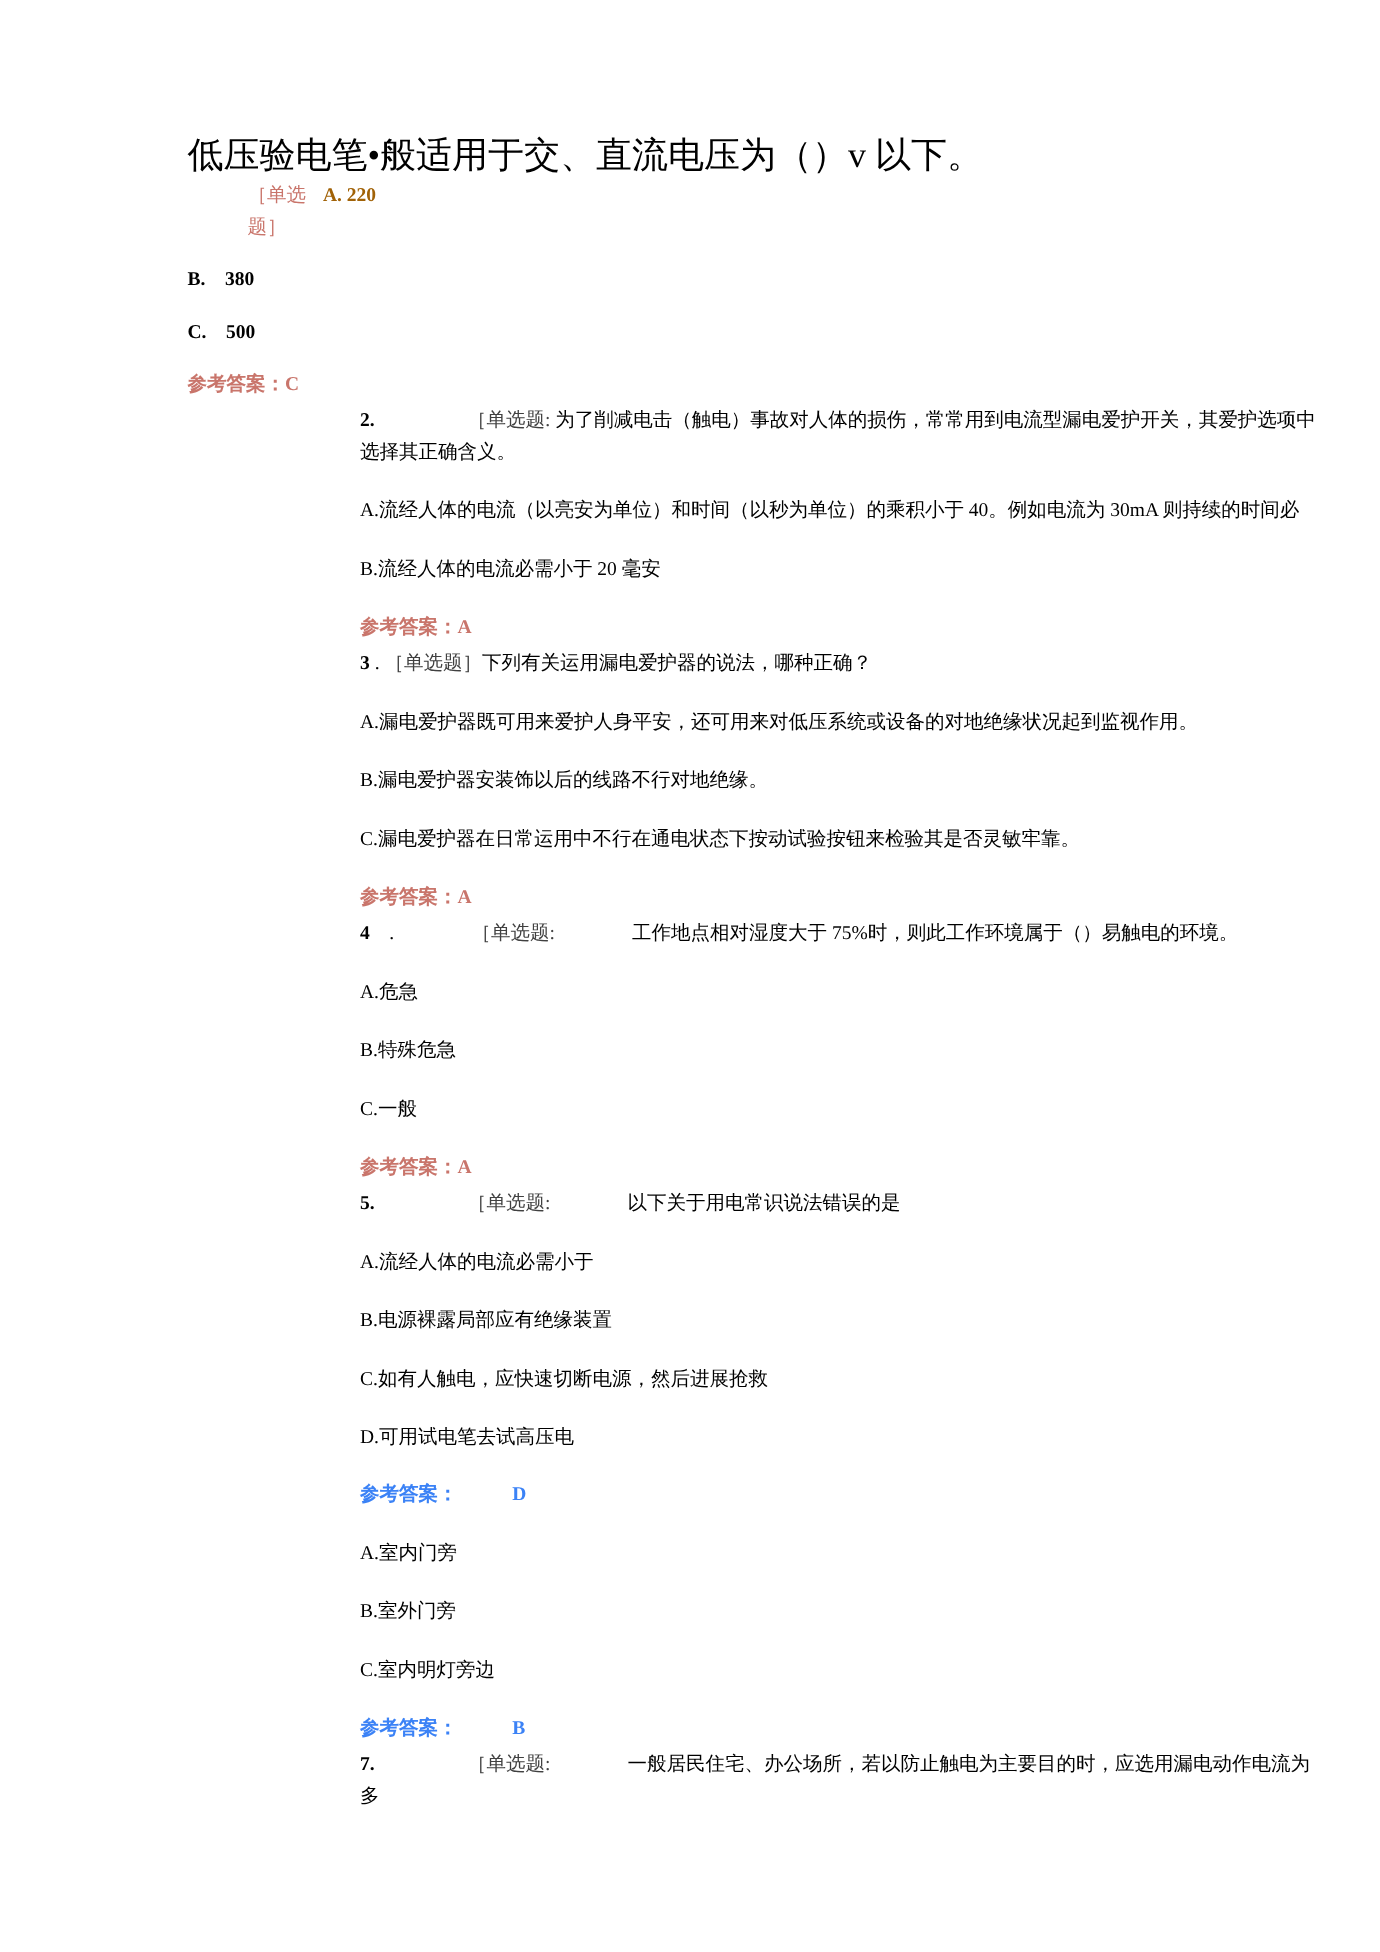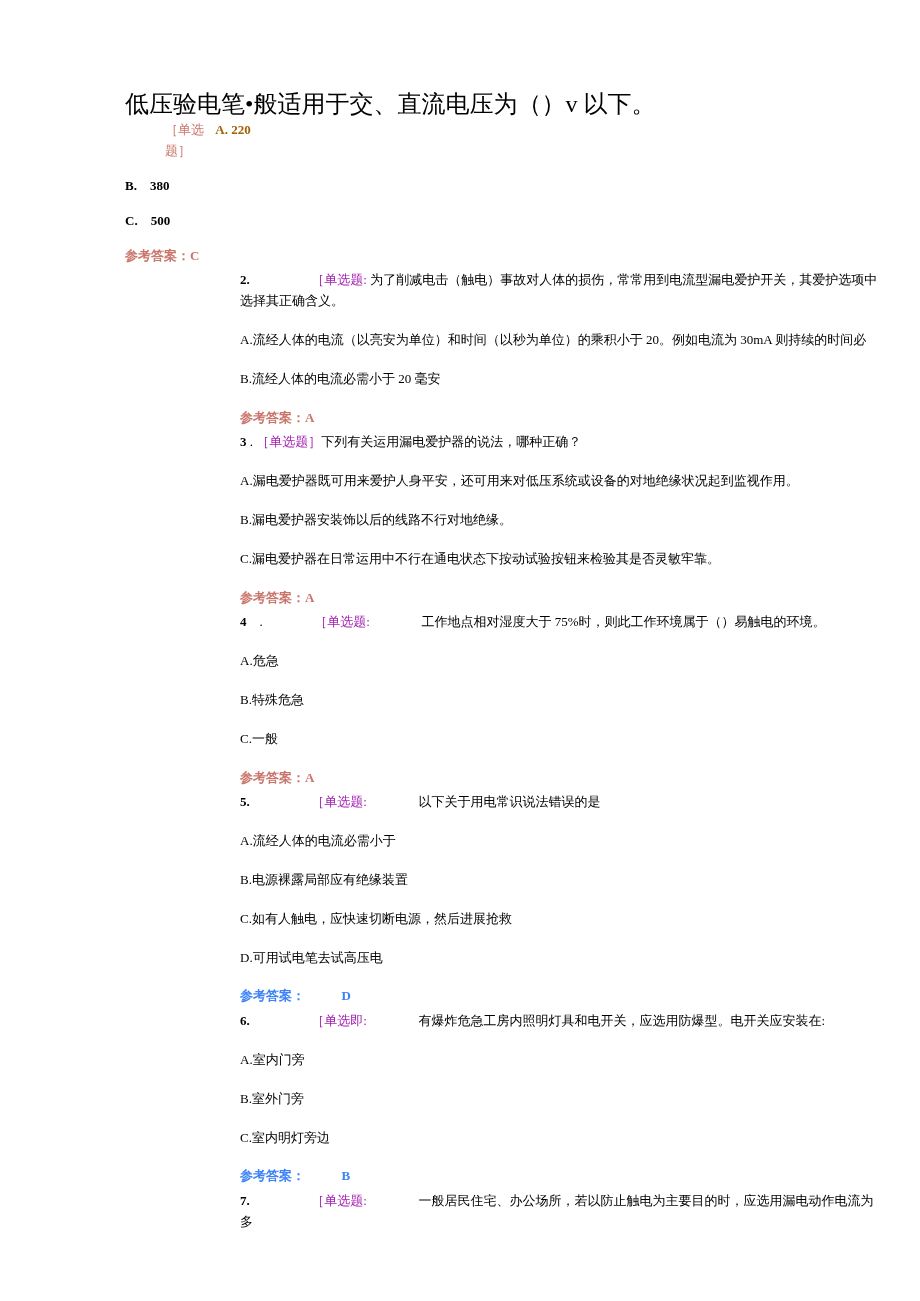--- a/index.html
+++ b/index.html
@@ -39,21 +39,21 @@
     margin-left: 85px;
     margin-top: 14px;
     font-weight: bold;
   }
   .rest {
     margin-left: 200px;
     margin-top: 2px;
   }
   .qrow { margin-top: 4px; }
   .qnum { font-weight: bold; display:inline-block; }
-  .tag { color: #a21caf; display:inline-block; }
+  .tag { color: #404040; display:inline-block; }
   .body-text { margin-top: 18px; }
   .ans2 { color: #c9756b; font-weight: bold; margin-top: 18px;}
   .inline-ans { color:#3b82f6; font-weight:bold; }
   .spacer50 { display:inline-block; width:55px; }
   .spacer40 { display:inline-block; width:45px; }
   .spacer30 { display:inline-block; width:30px; }
 </style>
 </head>
 <body>
 <div class="page">
@@ -73,21 +73,21 @@
 <div class="ans">参考答案：C</div>
 
 <div class="rest">
 
   <div class="qrow">
     <span class="qnum">2.</span>
     <span class="spacer50"></span>
     <span class="tag">［单选题:</span>
     <span>为了削减电击（触电）事故对人体的损伤，常常用到电流型漏电爱护开关，其爱护选项中选择其正确含义。</span>
   </div>
-  <div class="body-text">A.流经人体的电流（以亮安为单位）和时间（以秒为单位）的乘积小于 20。例如电流为 30mA 则持续的时间必</div>
+  <div class="body-text">A.流经人体的电流（以亮安为单位）和时间（以秒为单位）的乘积小于 40。例如电流为 30mA 则持续的时间必</div>
   <div class="body-text">B.流经人体的电流必需小于 20 毫安</div>
   <div class="ans2">参考答案：A</div>
 
   <div class="qrow">
     <span class="qnum">3</span><span> . </span><span class="tag">［单选题］</span><span>下列有关运用漏电爱护器的说法，哪种正确？</span>
   </div>
   <div class="body-text">A.漏电爱护器既可用来爱护人身平安，还可用来对低压系统或设备的对地绝缘状况起到监视作用。</div>
   <div class="body-text">B.漏电爱护器安装饰以后的线路不行对地绝缘。</div>
   <div class="body-text">C.漏电爱护器在日常运用中不行在通电状态下按动试验按钮来检验其是否灵敏牢靠。</div>
   <div class="ans2">参考答案：A</div>
@@ -114,27 +114,20 @@
   <div class="body-text">A.流经人体的电流必需小于</div>
   <div class="body-text">B.电源裸露局部应有绝缘装置</div>
   <div class="body-text">C.如有人触电，应快速切断电源，然后进展抢救</div>
   <div class="body-text">D.可用试电笔去试高压电</div>
   <div class="ans2">
     <span class="inline-ans">参考答案：</span>
     <span class="spacer30"></span>
     <span class="inline-ans">D</span>
   </div>
 
-  <div class="qrow">
-    <span class="qnum">6.</span>
-    <span class="spacer50"></span>
-    <span class="tag">［单选即:</span>
-    <span class="spacer40"></span>
-    <span>有爆炸危急工房内照明灯具和电开关，应选用防爆型。电开关应安装在:</span>
-  </div>
   <div class="body-text">A.室内门旁</div>
   <div class="body-text">B.室外门旁</div>
   <div class="body-text">C.室内明灯旁边</div>
   <div class="ans2">
     <span class="inline-ans">参考答案：</span>
     <span class="spacer30"></span>
     <span class="inline-ans">B</span>
   </div>
 
   <div class="qrow">

